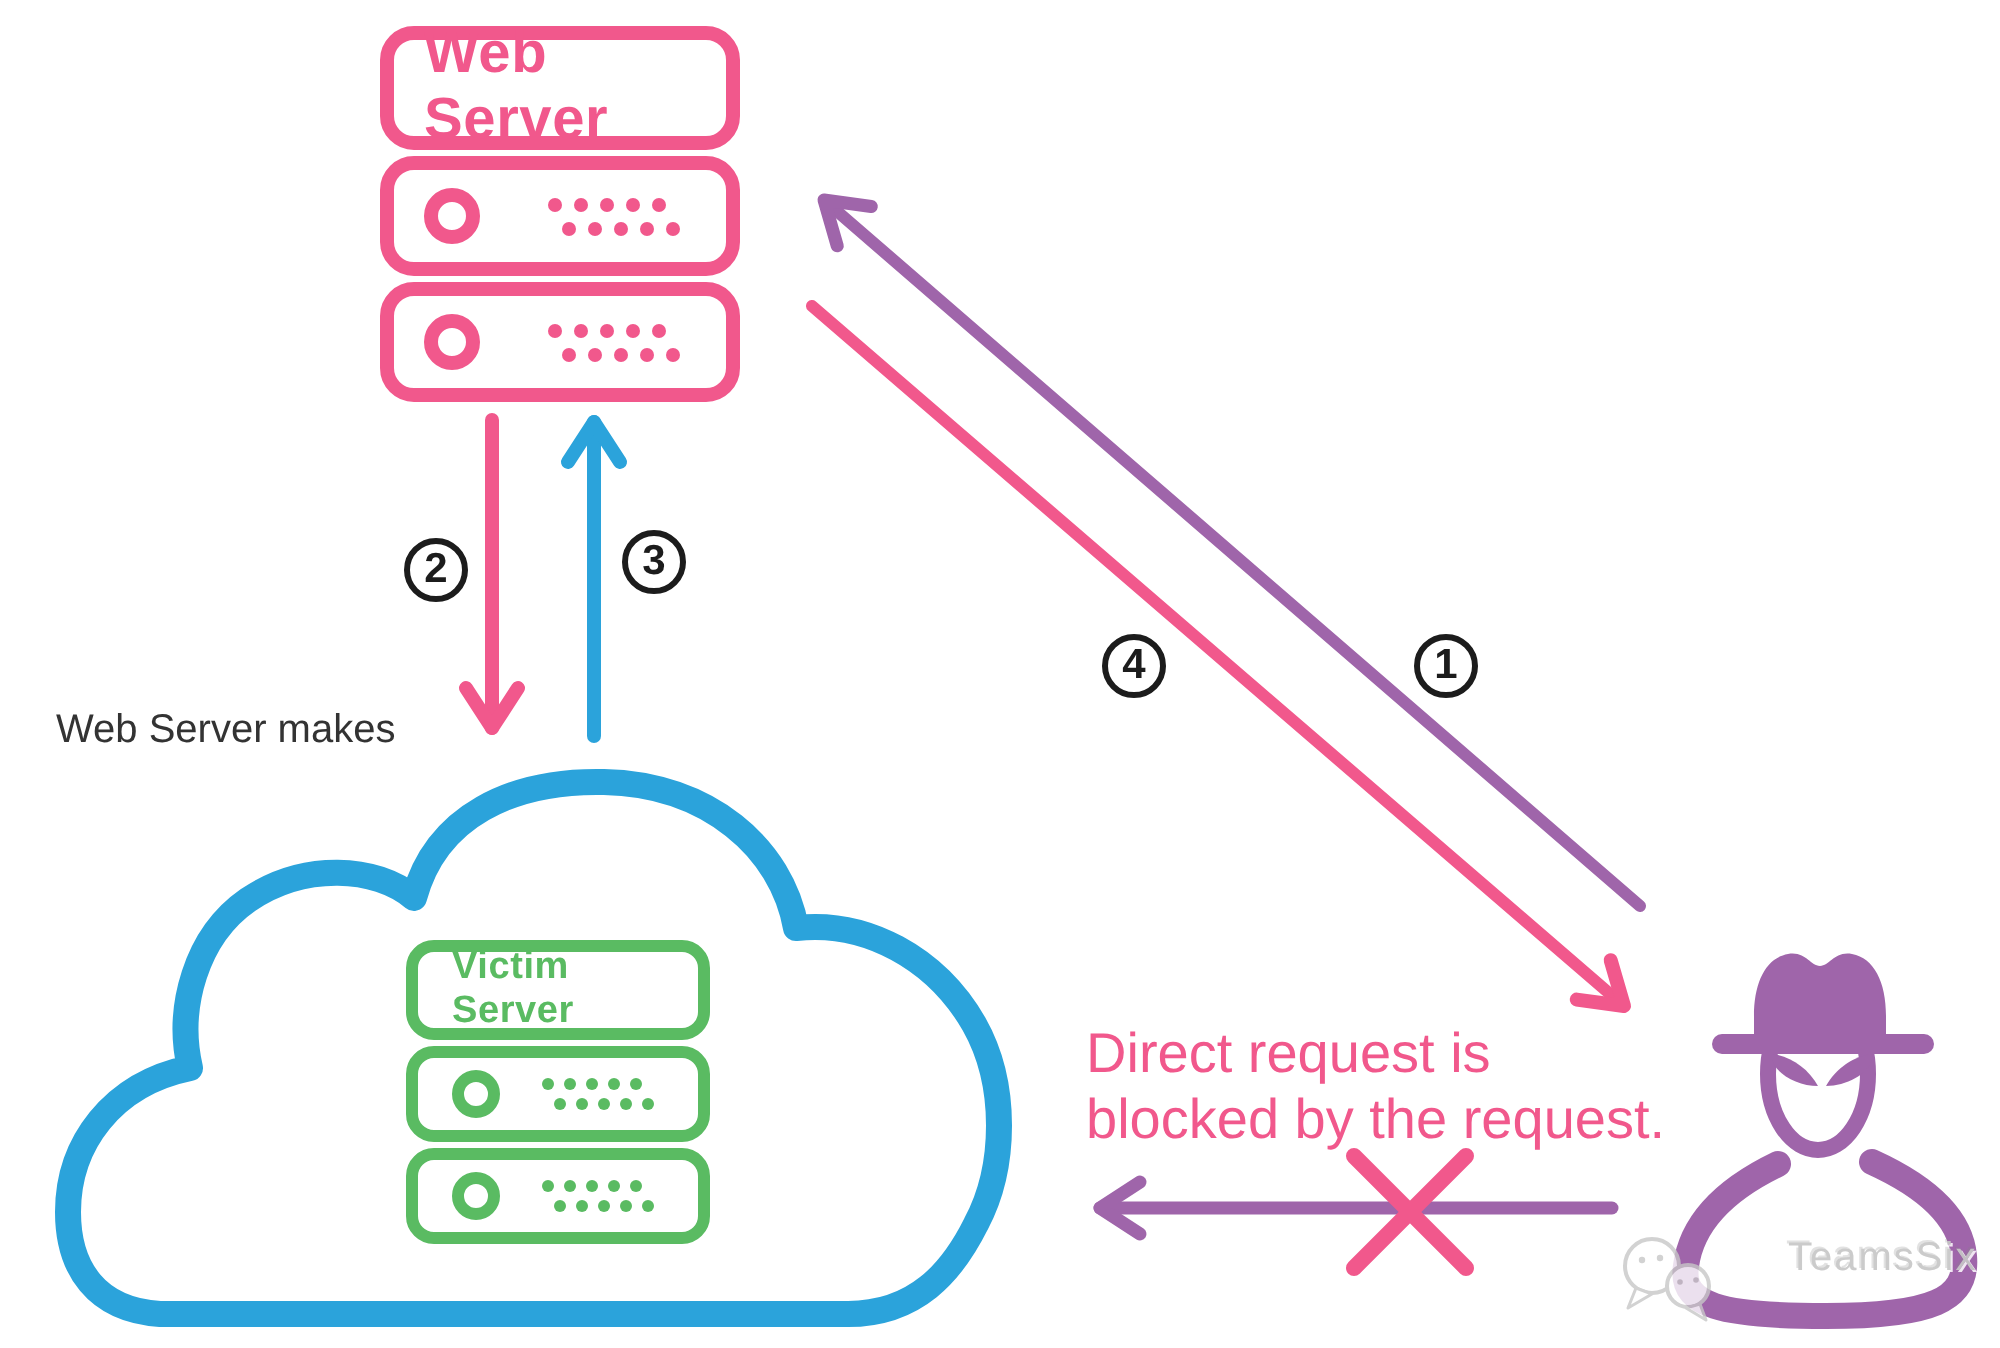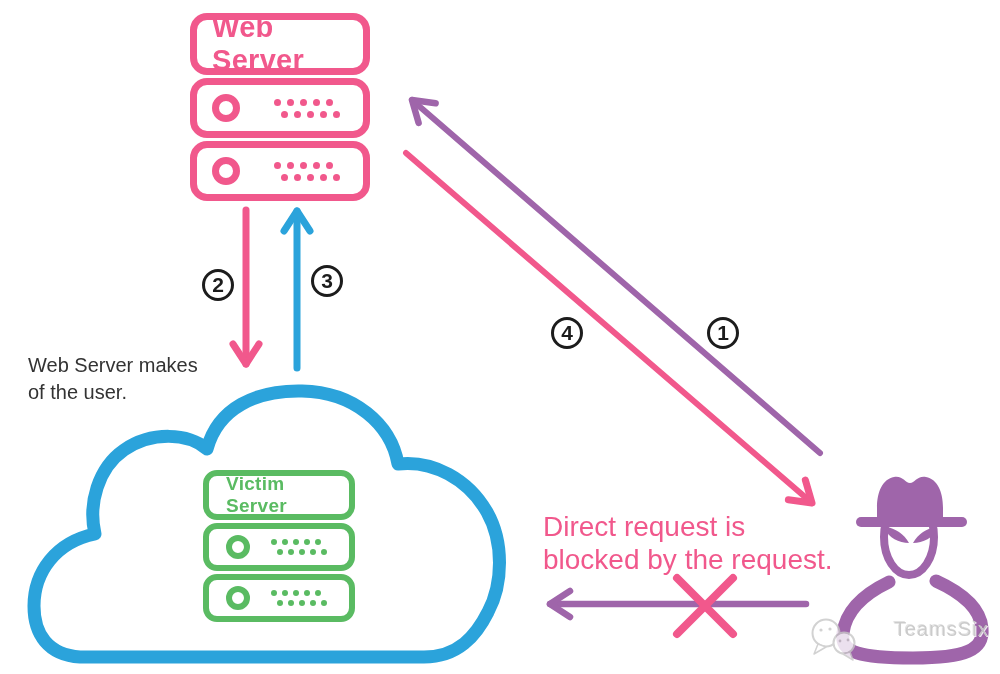--- a/index.html
+++ b/index.html
@@ -231,21 +231,20 @@
       </div>
     </div>
 
     <div class="stepnum n1">1</div>
     <div class="stepnum n2">2</div>
     <div class="stepnum n3">3</div>
     <div class="stepnum n4">4</div>
 
     <div class="note note-left">
       <div>Web Server makes</div>
-      <div>of the user.</div>
     </div>
 
     <div class="note note-firewall">
       <div>Direct request is</div>
       <div>blocked by the request.</div>
     </div>
 
     <div class="watermark-text">TeamsSix</div>
   </div>
 </div>

